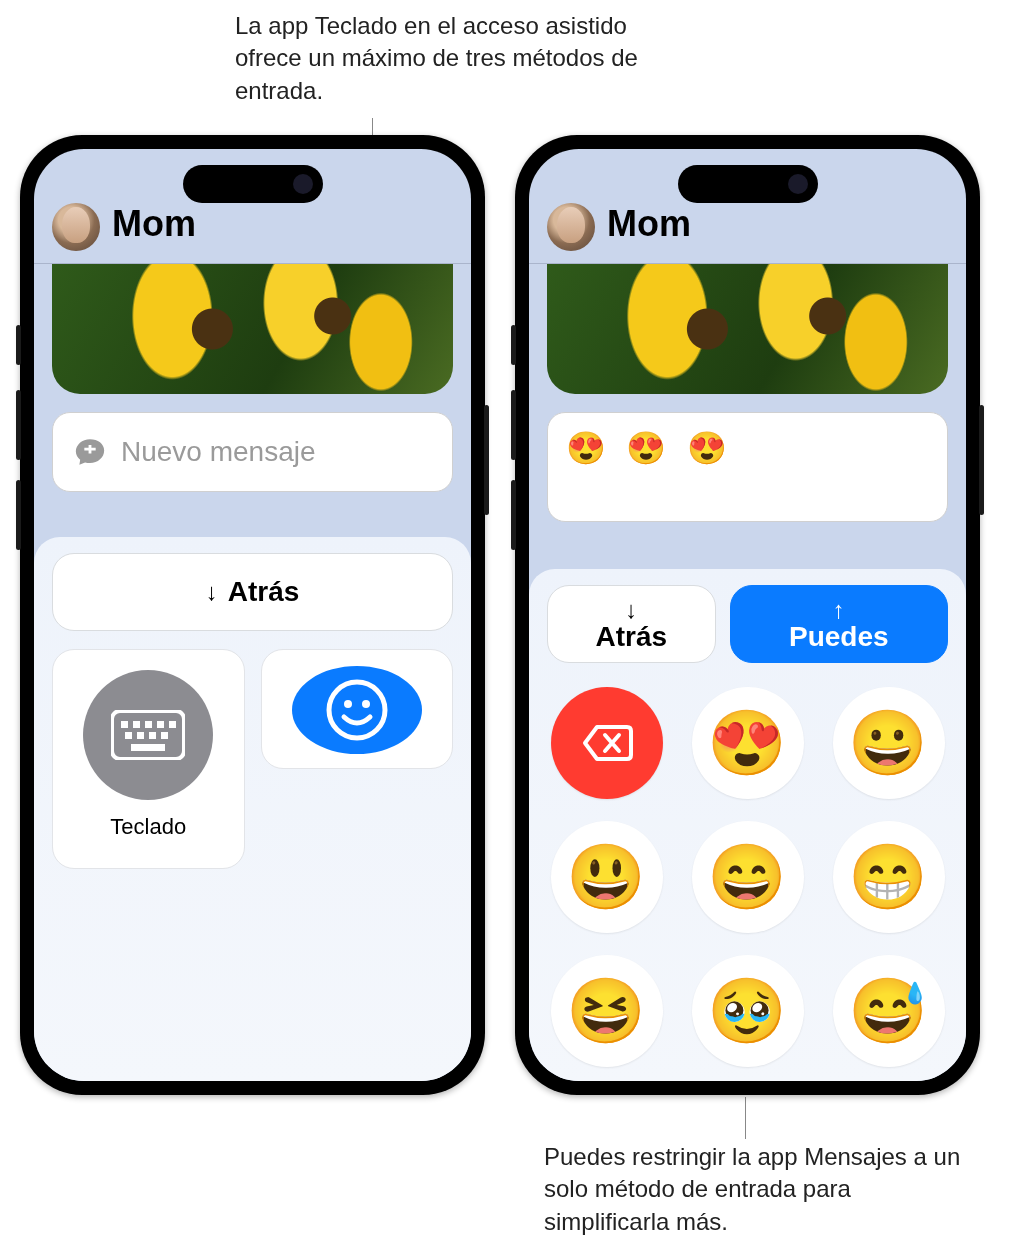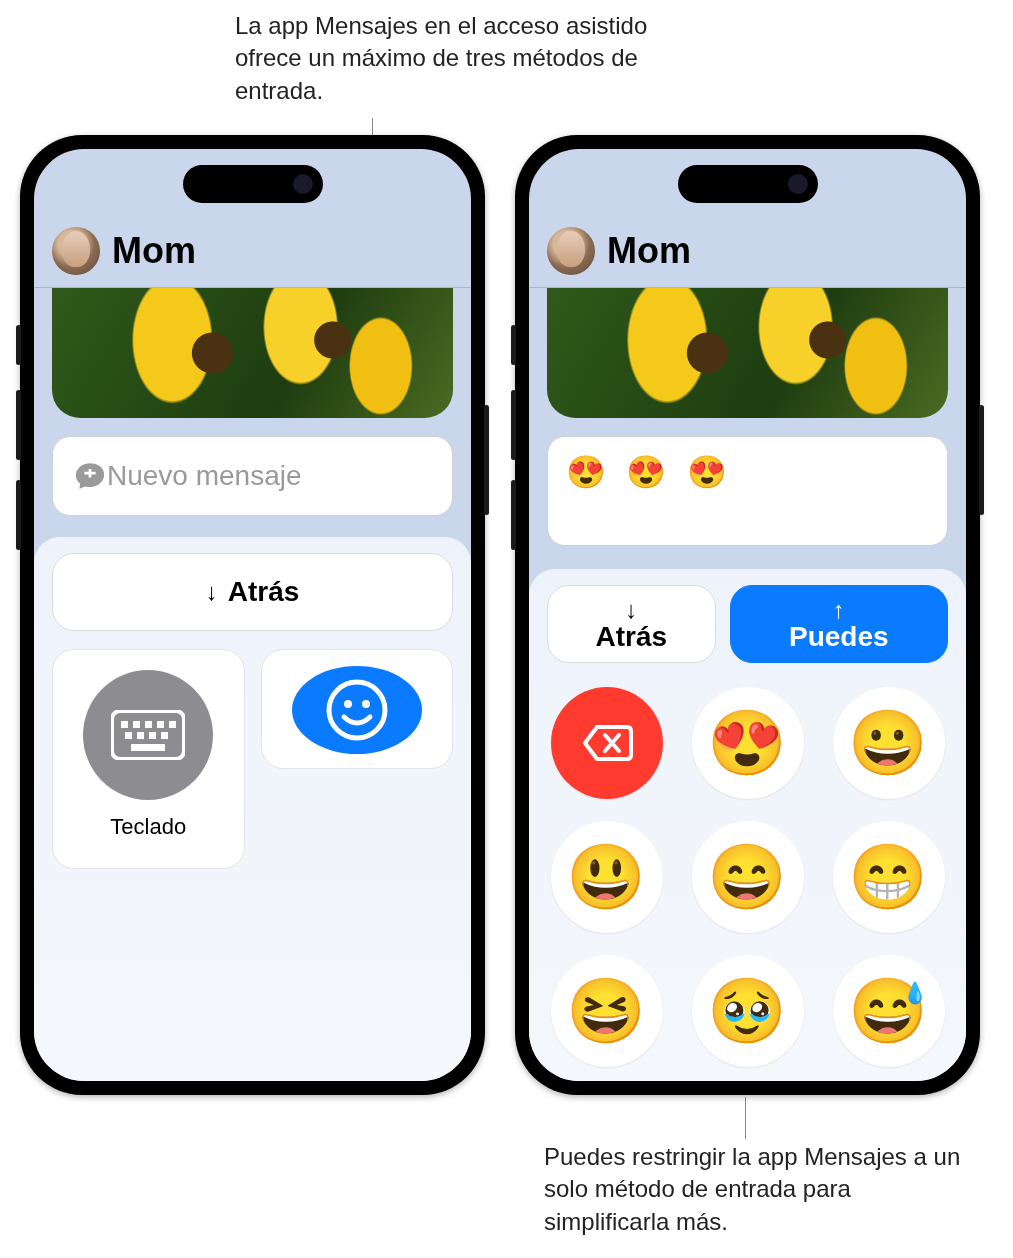--- a/index.html
+++ b/index.html
@@ -72,23 +72,23 @@
     position: absolute;
     right: 10px;
     top: 9px;
     width: 20px;
     height: 20px;
     background: #1a1a2a;
     border-radius: 50%;
   }
 
   .header {
-    padding: 78px 18px 12px 18px;
-    display: flex;
-    align-items: center;
+    padding: 54px 18px 12px 18px;
+    display: flex;
+    align-items: flex-start;
     gap: 12px;
     border-bottom: 1px solid #aab5cc;
   }
   .avatar {
     width: 48px;
     height: 48px;
     border-radius: 50%;
     background: radial-gradient(circle at 40% 35%, #d8b89a 0 30%, #8a6b52 55%, #5a4537 100%);
     position: relative;
     overflow: hidden;
@@ -120,21 +120,21 @@
   }
 
   .compose-box {
     margin: 18px 18px 0 18px;
     background: #fff;
     border: 1px solid #d0d0d0;
     border-radius: 18px;
     padding: 22px 20px;
     display: flex;
     align-items: center;
-    gap: 0;
+    gap: 14px;
   }
   .compose-icon {
     width: 34px; height: 34px;
     position: relative;
   }
   .compose-icon svg { width: 100%; height: 100%; }
   .compose-placeholder {
     font-size: 28px;
     color: #9a9a9a;
   }
@@ -226,21 +226,21 @@
     font-size: 64px;
     box-shadow: 0 1px 2px rgba(0,0,0,0.08);
   }
   .emoji-cell.delete { background: #ff3b30; color: #fff; }
   .emoji-cell svg { width: 56px; height: 56px; }
 
 </style>
 </head>
 <body>
 
-<div class="callout top">La app Mensajes en el acceso asistido ofrece un máximo de tres métodos de entrada.</div>
+<div class="callout top">La app Teclado en el acceso asistido ofrece un máximo de tres métodos de entrada.</div>
 <div class="callout-line" style="top:118px; left:372px; width:1px; height:42px;"></div>
 <div class="callout bottom">Puedes restringir la app Mensajes a un solo método de entrada para simplificarla más.</div>
 <div class="callout-line" style="top:1097px; left:745px; width:1px; height:42px;"></div>
 
 <div class="phones">
 
   <div class="phone">
     <div class="phone-btn-side left1"></div>
     <div class="phone-btn-side left2"></div>
     <div class="phone-btn-side left3"></div>

